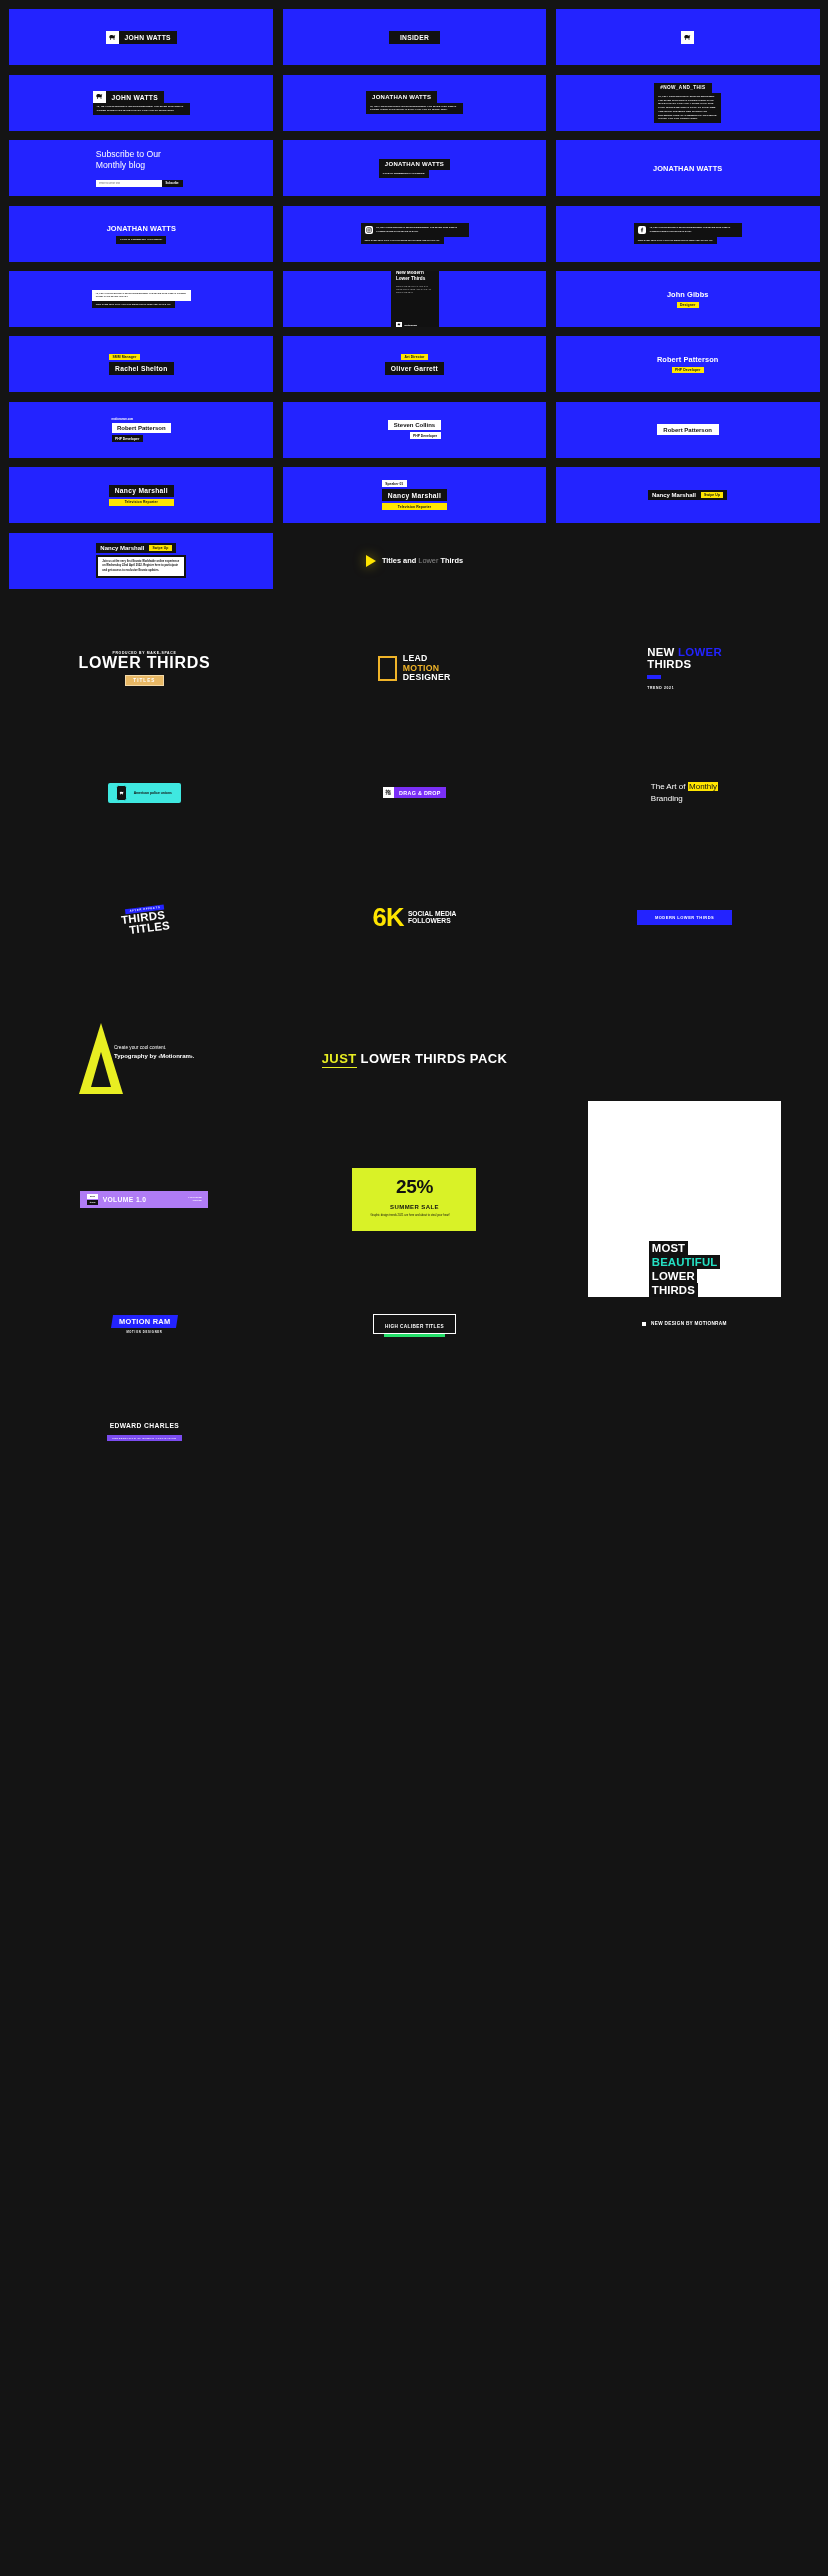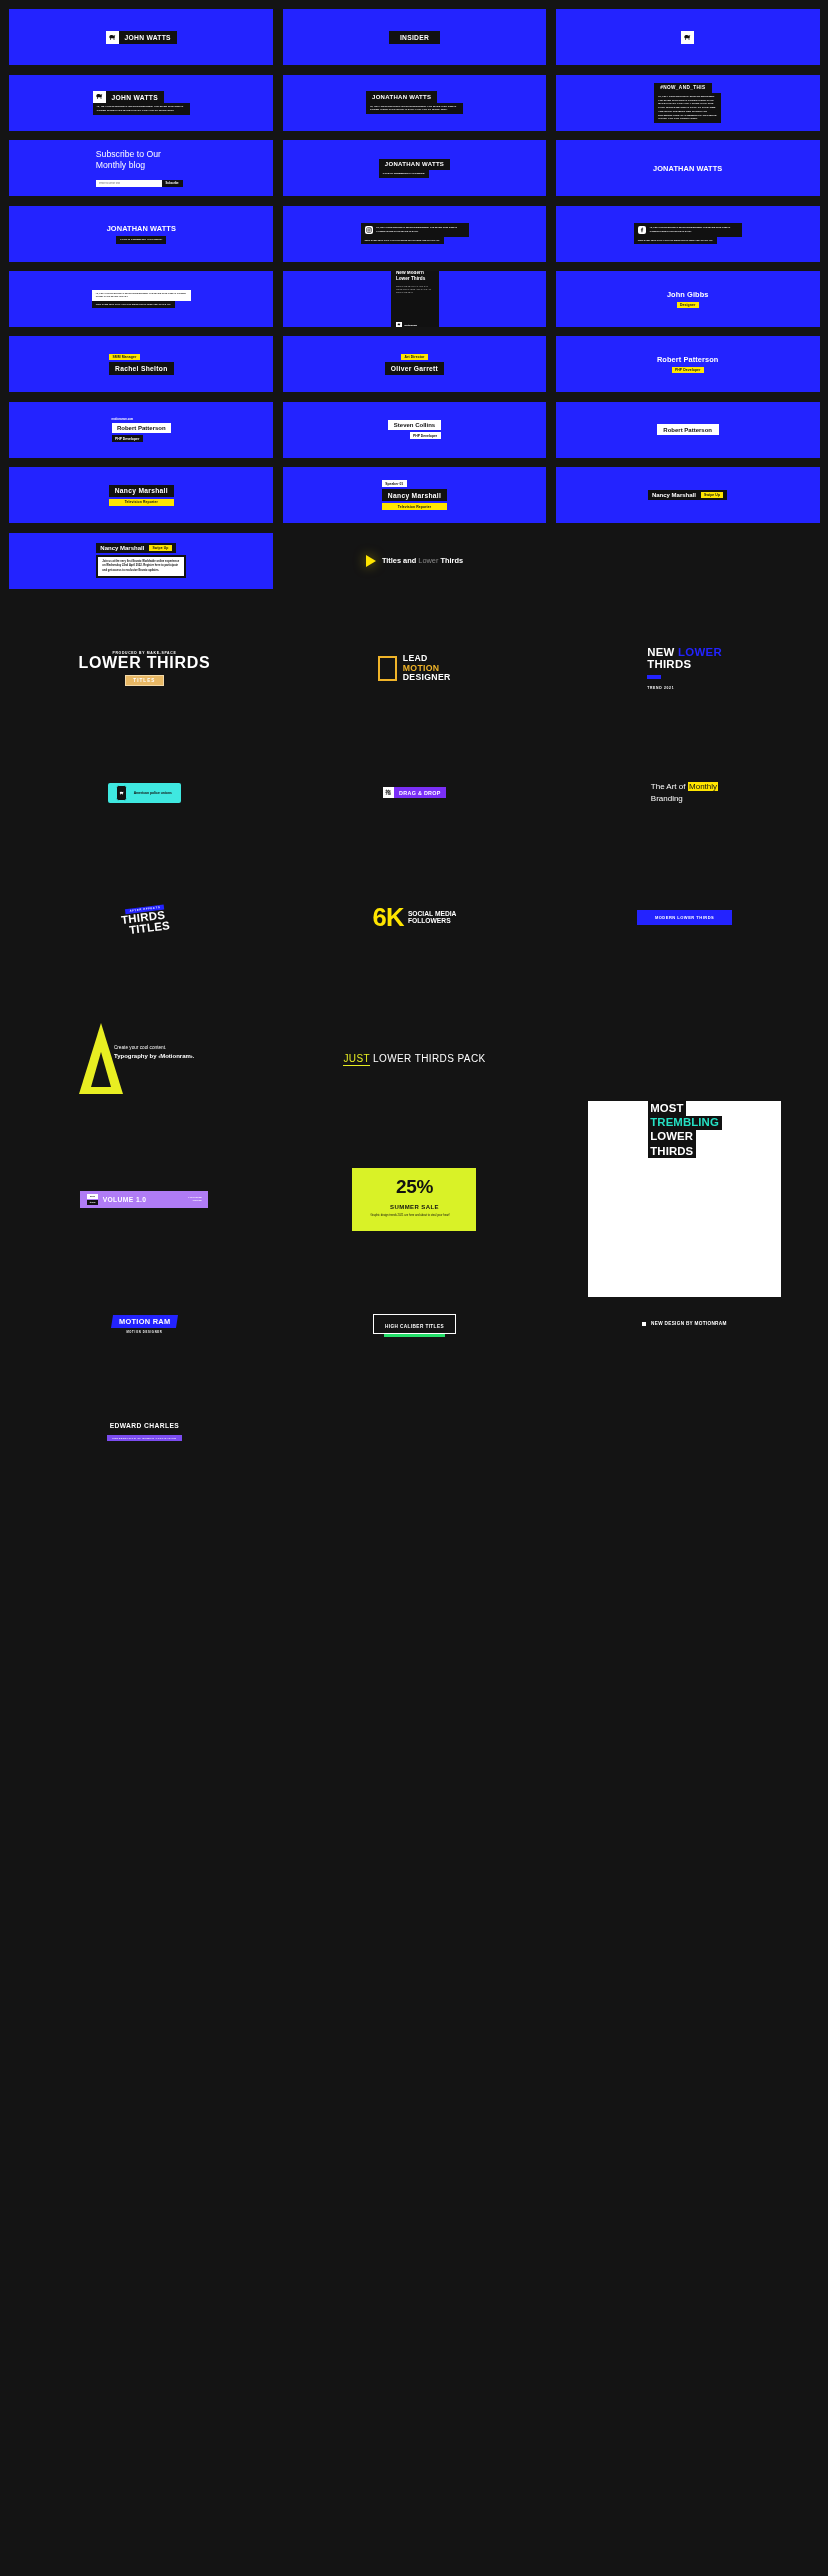--- a/index.html
+++ b/index.html
@@ -89,21 +89,21 @@
 
   .mlt{background:#2323ff;color:#fff;font-size:4px;font-weight:700;letter-spacing:0.5px;padding:4.7px 17.5px;text-align:center;}
 
   .tri-wrap{position:relative;width:141px;height:74px;}
   .tri{position:absolute;left:5.4px;top:1.3px;width:0;height:0;border-left:22px solid transparent;border-right:22px solid transparent;border-bottom:71px solid #e8ee22;}
   .tri-in{position:absolute;left:17.5px;top:31px;width:0;height:0;border-left:10.8px solid transparent;border-right:10.8px solid transparent;border-bottom:35px solid #141414;}
   .tri-txt{position:absolute;left:40px;top:24px;color:#fff;}
   .tri-txt .l1{font-size:4.7px;}
   .tri-txt .l2{font-size:6px;font-weight:700;margin-top:2.7px;}
 
-  .just{font-size:10px;font-weight:400;color:#fff;letter-spacing:0.4px;}
+  .just{font-size:13px;font-weight:700;color:#fff;letter-spacing:0.4px;}
   .just u{color:#e8ee22;text-decoration:none;border-bottom:1.3px solid #e8ee22;padding-bottom:0.7px;}
 
   .julia{background:#fff;width:131px;padding:5.4px 6.7px 9.4px;box-sizing:border-box;}
   .julia .top{display:flex;align-items:center;gap:3.4px;}
   .julia .yb{background:#ffe500;color:#111;font-size:2.3px;font-weight:700;padding:1.3px 3.4px;}
   .julia .bb{background:#2323ff;color:#fff;font-size:2.3px;font-weight:700;padding:1.3px 3.4px;}
   .julia .bar2{margin-left:auto;width:10.8px;height:2.7px;background:#2323ff;}
   .julia h4{margin:6.7px 0 2px;color:#111;font-size:8.7px;font-weight:700;text-align:center;}
   .julia .role{color:#111;font-size:3.1px;font-weight:700;letter-spacing:0.9px;text-align:center;}
 
@@ -113,21 +113,21 @@
   .vol .stack i.w{background:#fff;color:#111;}
   .vol .stack i.k{background:#111;color:#fff;}
   .vol .vtitle{color:#fff;font-size:6.7px;font-weight:700;letter-spacing:0.4px;}
   .vol .follow{margin-left:auto;color:#fff;font-size:2.2px;font-weight:700;line-height:1.5;text-align:right;}
 
   .sale{background:#d9f227;width:124px;padding:9.4px 10.8px 12px;box-sizing:border-box;text-align:center;}
   .sale .pct{color:#111;font-size:19px;font-weight:700;line-height:1;letter-spacing:-0.3px;}
   .sale .ss{color:#111;font-size:6px;font-weight:700;letter-spacing:0.4px;margin-top:8px;}
   .sale .dsc{color:#111;font-size:2.7px;line-height:1.7;margin-top:4px;max-width:94px;}
 
-  .whitepanel{background:#fff;width:193px;height:196px;display:flex;align-items:flex-start;justify-content:center;}
+  .whitepanel{background:#fff;width:193px;height:196px;display:flex;align-items:flex-end;justify-content:center;}
   .mbt b{display:block;font-size:11.4px;font-weight:700;line-height:1.12;letter-spacing:0.1px;}
   .mbt b span{background:#111;color:#fff;padding:0.7px 2.7px;display:inline-block;}
   .mbt b.t span{background:#111;color:#25e0c4;}
 
   .mram{display:inline-block;background:#2323ff;padding:2px 6.7px;transform:skewX(-9deg);}
   .mram span{display:block;color:#fff;font-size:7.4px;font-weight:700;letter-spacing:0.3px;transform:skewX(9deg);}
   .mram-sub{color:#fff;font-size:2.7px;font-weight:700;letter-spacing:0.7px;margin-top:3.4px;text-align:center;}
 
   .hct{border:1.3px solid #fff;padding:3.4px 10.8px;display:inline-block;position:relative;}
   .hct span{color:#fff;font-size:4.7px;font-weight:700;letter-spacing:0.4px;}
@@ -515,21 +515,21 @@
         <div class="sale">
           <div class="pct">25%</div>
           <div class="ss">SUMMER SALE</div>
           <div class="dsc">Graphic design trends 2021 are here and about to steal your heart!</div>
         </div>
       </div>
       <div class="dcell h210">
         <div class="whitepanel">
           <div class="mbt">
             <b><span>MOST</span></b>
-            <b class="t"><span>TREMBLING</span></b>
+            <b class="t"><span>BEAUTIFUL</span></b>
             <b><span>LOWER</span></b>
             <b><span>THIRDS</span></b>
           </div>
         </div>
       </div>
     </div>
 
     <div class="drow">
       <div class="dcell h160">
         <div style="text-align:center">

